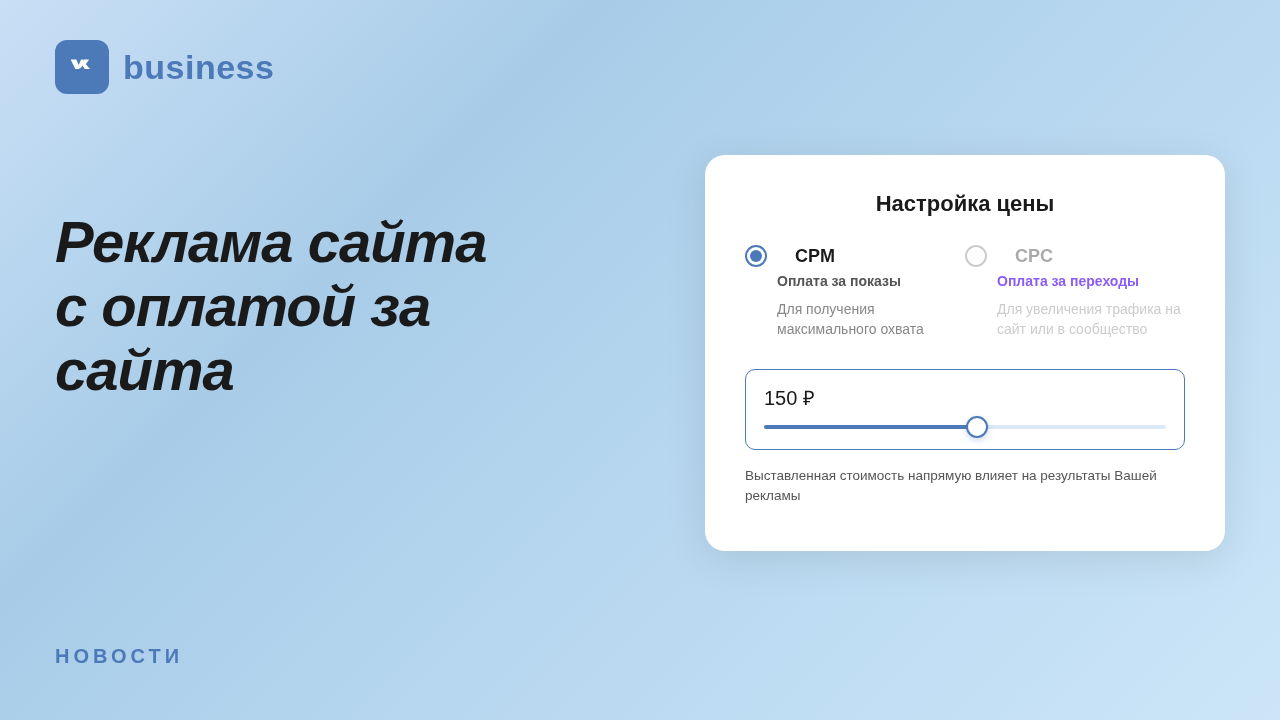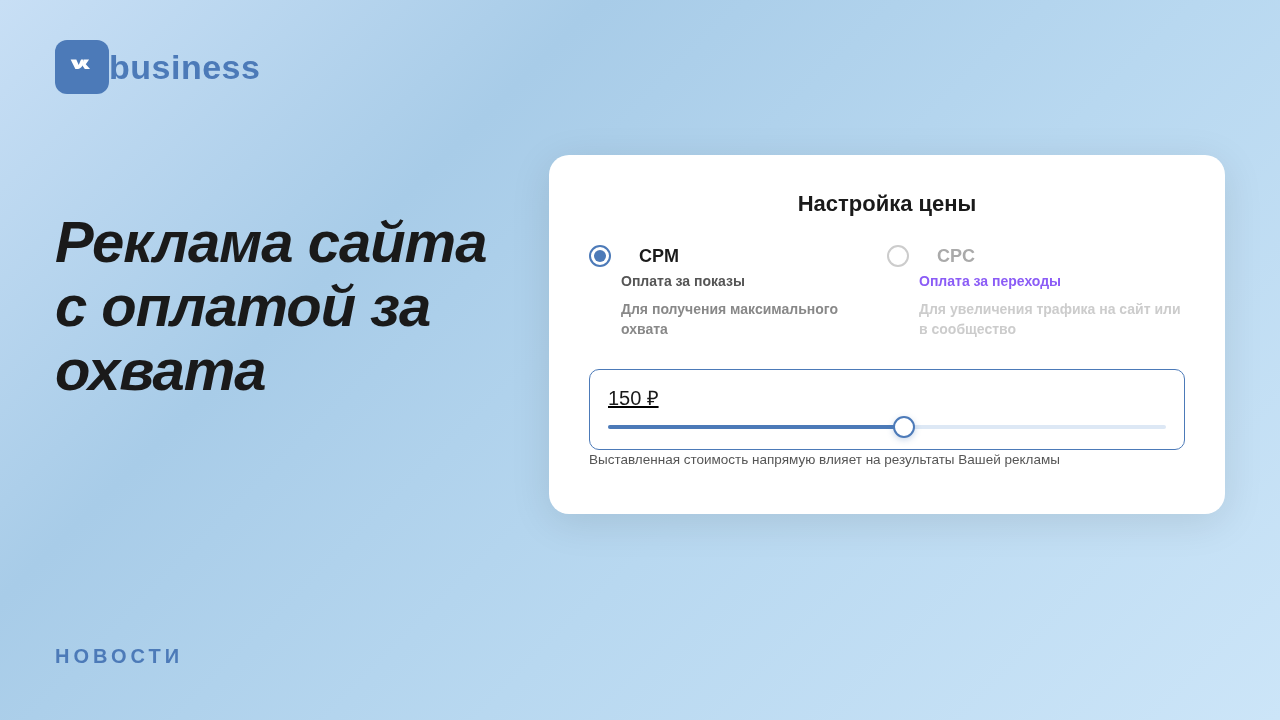--- a/index.html
+++ b/index.html
@@ -13,20 +13,21 @@
       position: relative;
     }
 
     
     .header {
       position: absolute;
       top: 40px;
       left: 55px;
       display: flex;
       align-items: center;
+      gap: 14px;
     }
 
     .vk-logo {
       width: 54px;
       height: 54px;
       background: #4c7ab8;
       border-radius: 12px;
       display: flex;
       align-items: center;
       justify-content: center;
@@ -71,21 +72,21 @@
       color: #4c7ab8;
       letter-spacing: 4px;
       text-transform: uppercase;
     }
 
     
     .card {
       position: absolute;
       top: 155px;
       right: 55px;
-      width: 676px;
+      width: 520px;
       background: #fff;
       border-radius: 20px;
       padding: 36px 40px 44px;
       box-shadow: 0 8px 40px rgba(0,0,0,0.10);
     }
 
     .card-title {
       text-align: center;
       font-size: 22px;
       font-weight: 700;
@@ -155,33 +156,32 @@
     }
 
     .option-desc-title.disabled {
       color: #8b5cf6;
     }
 
     .option-desc-text {
       font-size: 14px;
       color: #888;
       line-height: 1.4;
-      font-weight: bold;
     }
 
     .option-desc-text.disabled {
       color: #ccc;
     }
 
     
     .price-input-wrapper {
       border: 1.5px solid #4c7ab8;
       border-radius: 10px;
       padding: 14px 18px 20px;
-      text-decoration: underline;
+      margin-bottom: 16px;
     }
 
     .price-value {
       font-size: 20px;
       font-weight: 500;
       color: #1a1a1a;
       margin-bottom: 14px;
     }
 
     .slider-track {
@@ -231,21 +231,21 @@
       <path d="M21 4H26.5L23 9L27.5 14H22L19 10" fill="white"></path>
     </svg>
   </div>
   <span class="brand-name">business</span>
 </header>
 
 <div class="main-headline">
   <div class="main-headline-text">
     <span>Реклама сайта</span><br>
     <span>с оплатой за</span><br>
-    <span>охвата</span>
+    <span>сайта</span>
   </div>
 </div>
 
 <div class="news-label">НОВОСТИ</div>
 
 <div class="card">
   <div class="card-title">Настройка цены</div>
 
   <div class="options-row">
 

